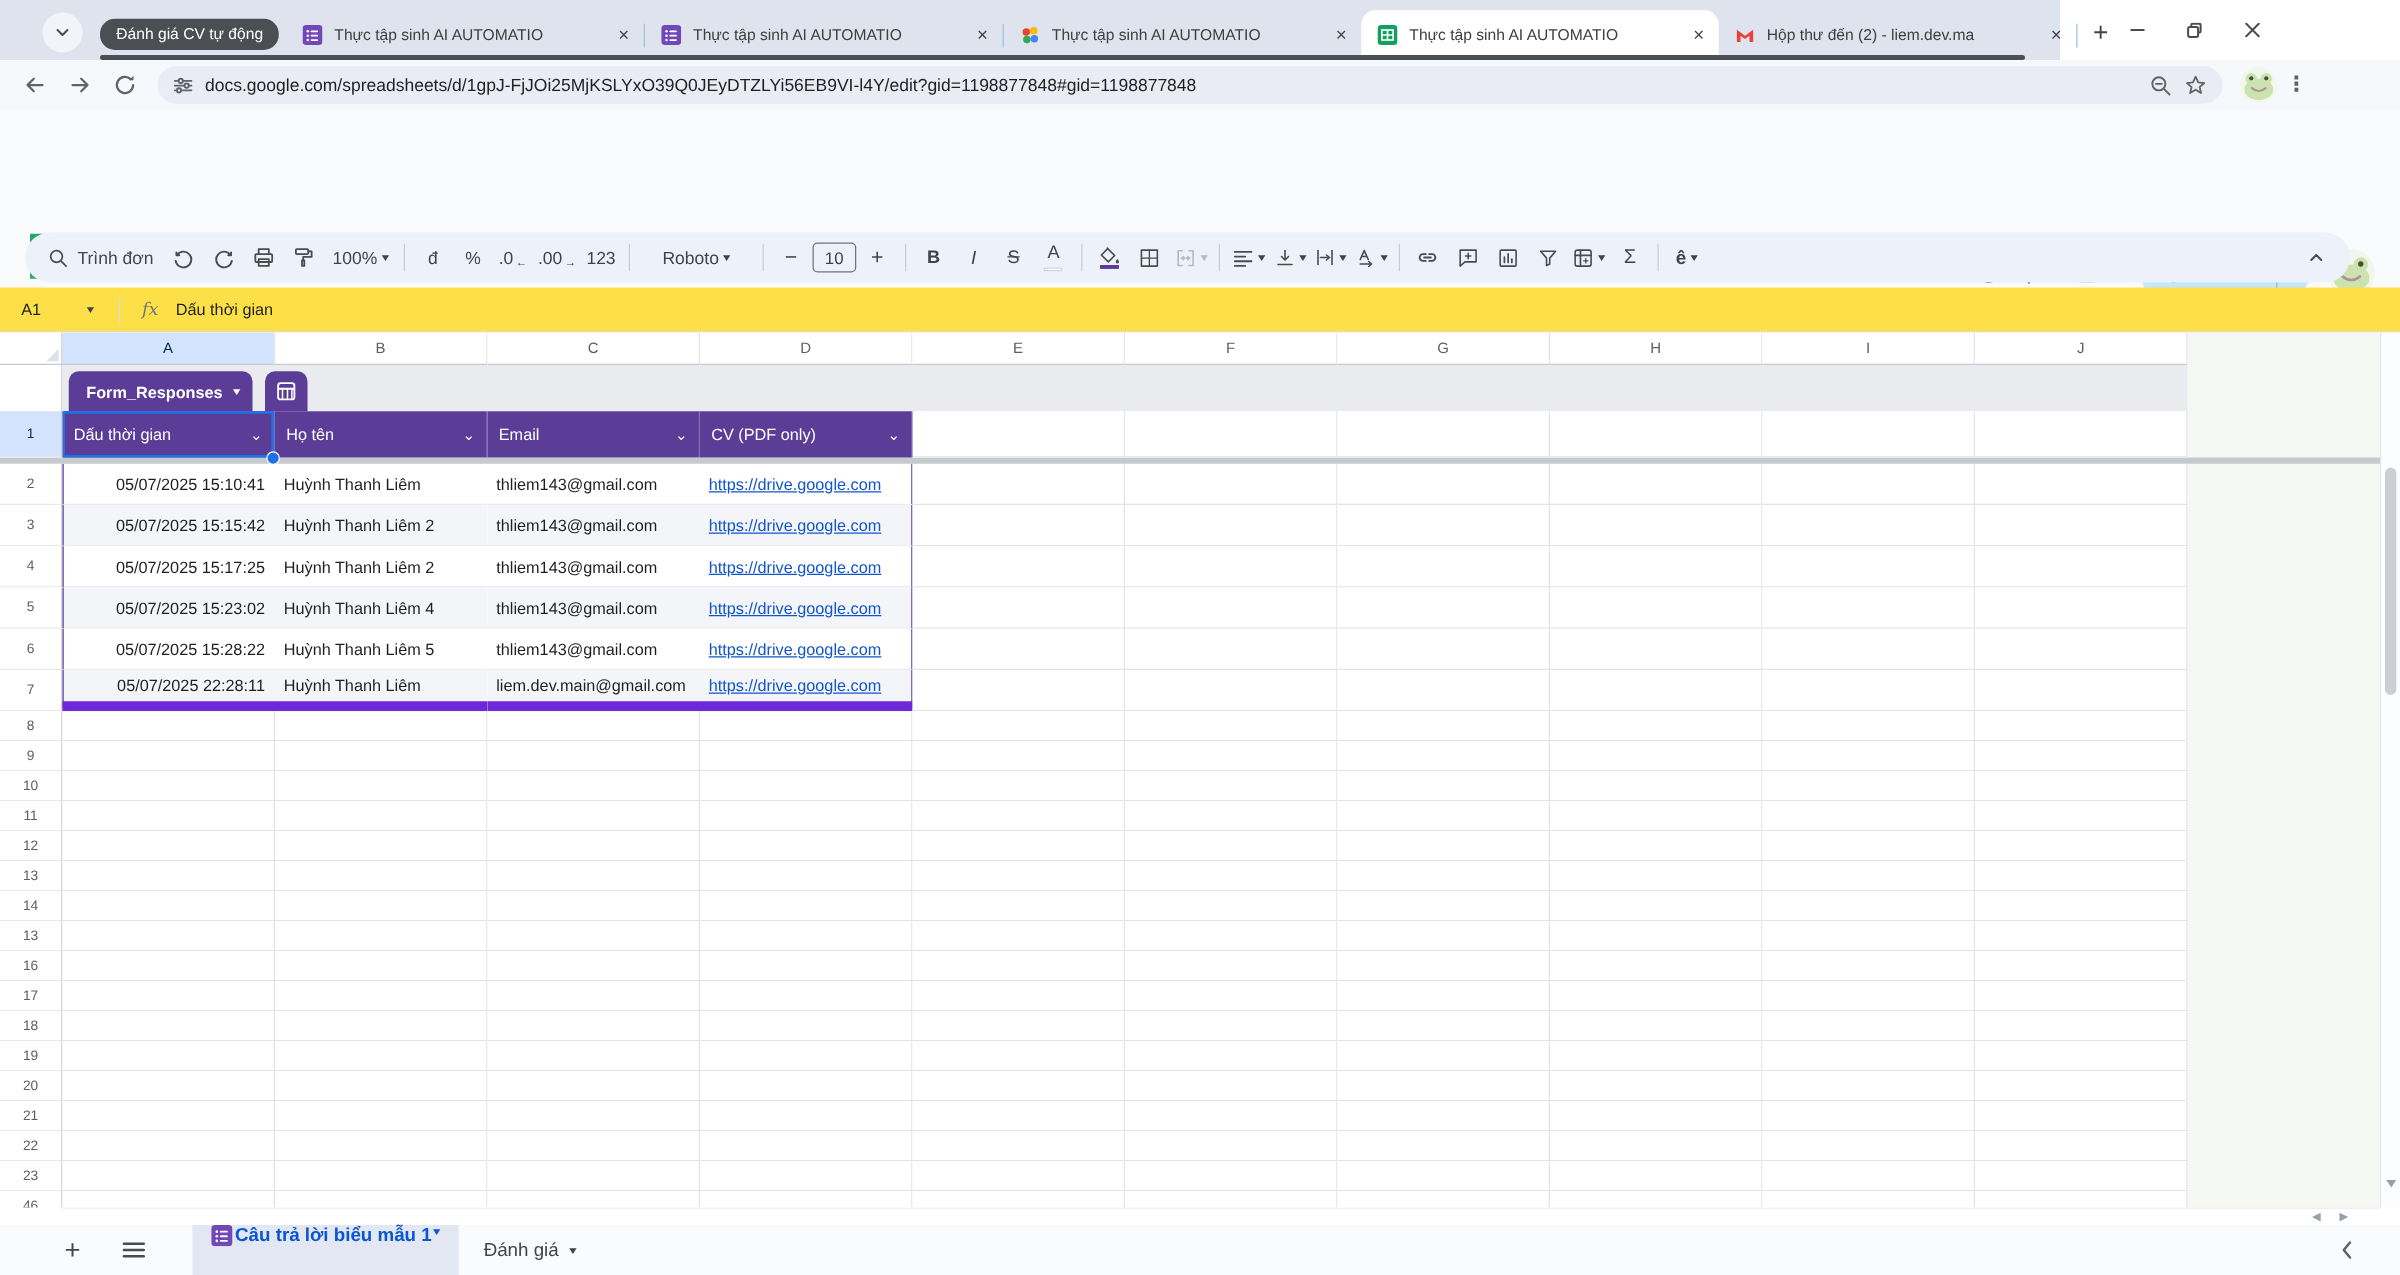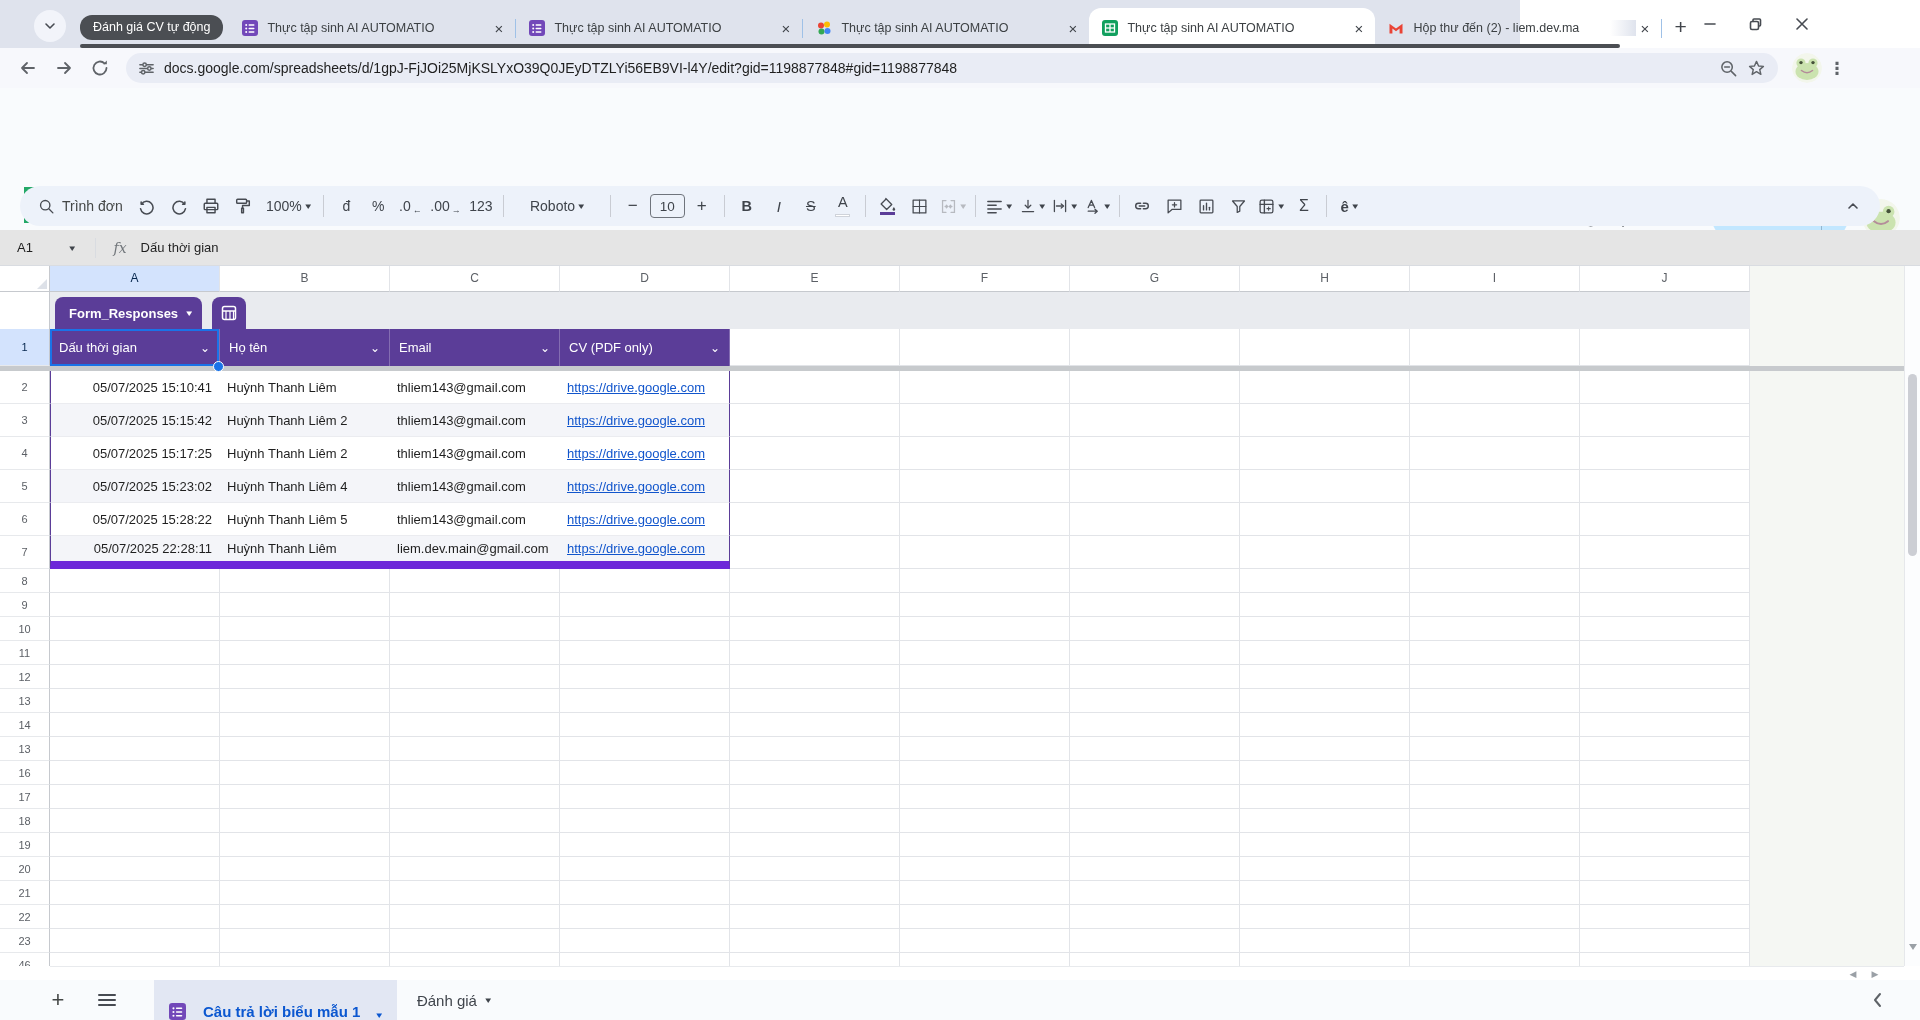--- a/index.html
+++ b/index.html
@@ -3,21 +3,21 @@
 <meta charset="utf-8">
 <style>
   *{box-sizing:border-box;margin:0;padding:0}
   body{position:relative;width:1920px;height:1020px;font-family:"Liberation Sans","DejaVu Sans",sans-serif;background:#fff;overflow:hidden;color:#1f1f1f}
   .abs{position:absolute}
   svg{display:block}
   .ico{stroke:#474b52;fill:none;stroke-width:1.6;stroke-linecap:round;stroke-linejoin:round}
   .cen{display:flex;align-items:center;justify-content:center}
 
   
-  #tabstrip{left:0;top:0;width:1520px;height:48px;background:#dfe3ed;display:flex;align-items:center;z-index:1}
+  #tabstrip{left:0;top:0;width:1648px;height:48px;background:#dfe3ed;display:flex;align-items:center;z-index:1}
   #tabsearch{width:32px;height:32px;border-radius:50%;background:#f2f4fa;margin:4px 6px 0 34px;flex:none}
   .group-pill{height:25px;border-radius:12px;background:#4b4e53;color:#fff;font-size:12.5px;display:flex;align-items:center;padding:0 13px;margin:6px 6px 0 8px;white-space:nowrap;flex:none}
   .tab{width:286px;height:40px;margin-top:8px;display:flex;align-items:center;padding:0 8px 0 13px;font-size:12.5px;color:#3c4043;border-radius:12px 12px 0 0;flex:none}
   .tab.active{background:#fff}
   .tab .favicon{width:16px;height:16px;margin-right:9px;flex:none}
   .tab .ttl{flex:1;white-space:nowrap;overflow:hidden;position:relative;height:16px;line-height:16px}
   .tab .ttl::after{content:"";position:absolute;right:0;top:0;width:26px;height:100%;background:linear-gradient(90deg,rgba(223,227,237,0),#dfe3ed)}
   .tab.active .ttl::after{background:linear-gradient(90deg,rgba(255,255,255,0),#fff)}
   .tab .close{width:17px;height:17px;border-radius:50%;font-size:15px;color:#41454b;display:flex;align-items:center;justify-content:center;flex:none}
   .tabsep{width:1px;height:19px;background:#9fc1e7;margin-top:8px;flex:none}
@@ -59,21 +59,21 @@
   .bi-i{font-weight:400;font-style:italic;font-size:15px}
   .bi-s{font-weight:400;text-decoration:line-through}
   .bi-a{font-weight:500;display:flex;flex-direction:column;align-items:center;line-height:13px}
   .colorbar{width:15px;height:3px;background:#fff;border:1px solid #cfd3da;margin-top:1px}
   .colorbar.purple{background:#5b3d98;border-color:#5b3d98}
   .glyph{font-size:14px;font-weight:500}
   .smallarrow{font-size:9px;margin-top:7px;margin-left:-2px}
   #tb-collapse{margin-left:auto}
 
   
-  #formulabar{left:0;top:230px;width:1920px;height:36px;background:#e5e5e5;border-bottom:1px solid #d9dce1;display:flex;align-items:center}
+  #formulabar{left:0;top:230px;width:1920px;height:36px;background:#fde047;border-bottom:1px solid #d9dce1;display:flex;align-items:center}
   #namebox{width:70px;padding-left:17px;font-size:13px}
   #fbar-div{width:1px;height:20px;background:#d9dce1;margin:0 8px 0 20px}
   #fx{font-family:"DejaVu Serif",serif;font-style:italic;color:#70757a;font-size:14px;margin:0 14px 0 10px}
   #fbvalue{font-size:13px}
 
   
   #grid{left:0;top:266px;width:1904px;height:700px;background:#fff;overflow:hidden}
   #gridfiller{position:absolute;left:1750px;top:0;width:154px;height:700px;background:#f5f7f3;z-index:0}
   .band{display:flex;position:relative;z-index:1}
   .cornercell{width:50px;height:26px;border-right:1px solid #c6c9ce;border-bottom:1px solid #c6c9ce;background:#fff;position:relative;flex:none}
@@ -110,21 +110,21 @@
   #vscroll{left:1904px;top:266px;width:16px;height:700px;background:#fcfdfe;border-left:1px solid #e6e8eb}
   #vthumb{position:absolute;left:3px;top:108px;width:9px;height:182px;border-radius:5px;background:#ccced4}
   #vdown{position:absolute;left:4px;top:678px;width:0;height:0;border-left:4px solid transparent;border-right:4px solid transparent;border-top:6px solid #9aa0a6}
   #hscroll{left:50px;top:966px;width:1854px;height:14px;background:#fff;border-top:1px solid #e8eaed;display:flex;justify-content:flex-end;align-items:center;padding-right:18px}
   .harr{width:22px;height:13px;color:#9aa0a6;font-size:9px;display:flex;align-items:center;justify-content:center}
 
   
   #sheetbar{left:0;top:980px;width:1920px;height:40px;background:#f9fbfd;display:flex;align-items:center}
   #addsheet{margin-left:46px;font-size:22px;color:#444746;width:24px;text-align:center}
   #allsheets{margin-left:28px}
-  #activesheettab{margin-left:38px;height:40px;background:#e2e7f3;display:flex;align-items:flex-end;padding:0 15px;gap:17px}
+  #activesheettab{margin-left:38px;height:40px;background:#e2e7f3;display:flex;align-items:flex-start;padding:0 15px;gap:2px}
   #activesheetlabel{font-size:15px;font-weight:700;color:#0b57d0;white-space:nowrap}
   #activesheettab .car{color:#0b57d0}
   #sheettab2{margin-left:20px;display:flex;align-items:center;gap:9px;font-size:15px;color:#40454c}
   #panelcollapse{margin-left:auto;margin-right:34px}
 </style>
 </head>
 <body>
 
 <div id="tabstrip" class="abs">
   <div id="tabsearch" class="cen">

